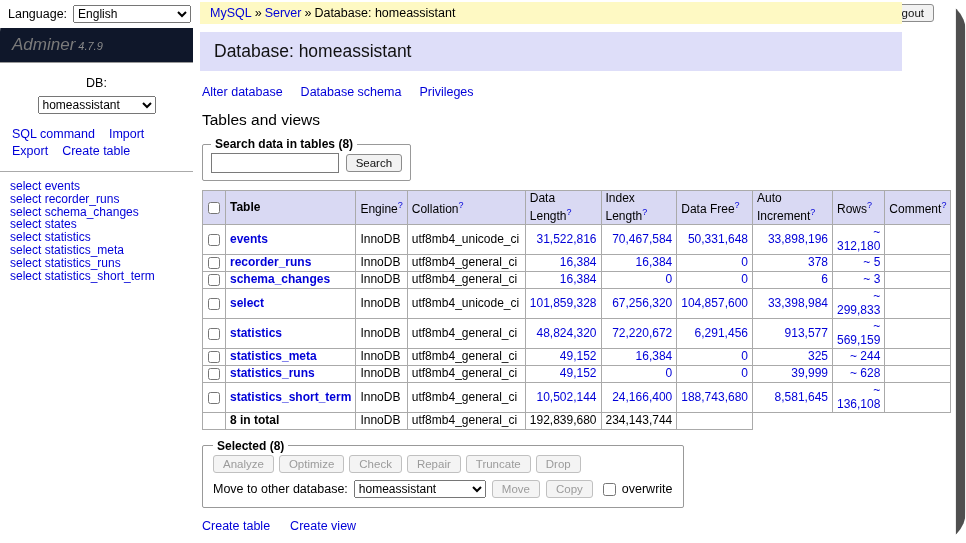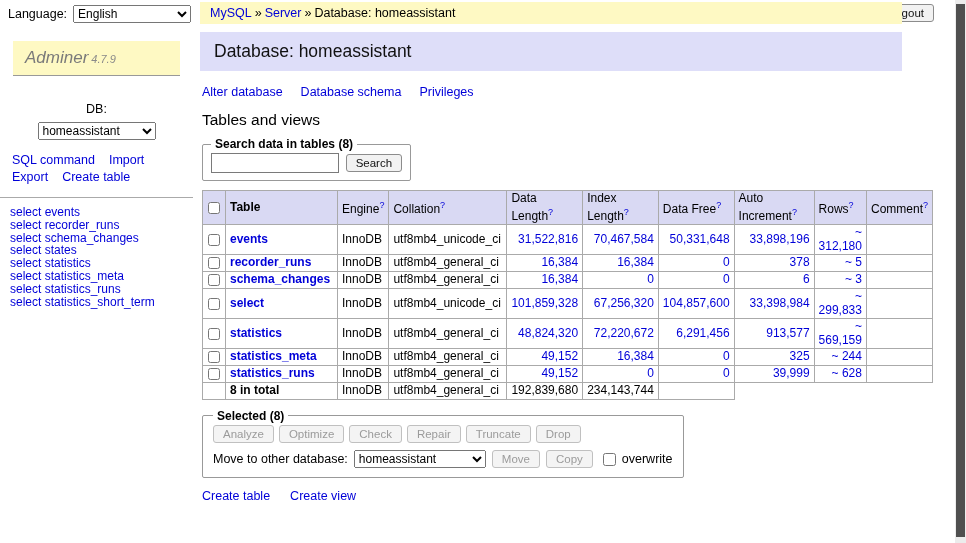--- a/index.html
+++ b/index.html
@@ -1,32 +1,32 @@
 <!DOCTYPE html>
 <html><head>
 <meta charset="utf-8">
 <style>
   * { box-sizing: border-box; }
   html,body { margin:0; padding:0; background:#fff; }
   body { font-family:"Liberation Sans","DejaVu Sans",sans-serif; font-size:13px; color:#000; }
-  .viewport { position:relative; width:966px; height:543px; overflow:hidden; background:#fff; }
+  .viewport { position:relative; width:966px; height:543px; overflow:hidden; background:#fff;border-radius:32px; }
 
   a, .link { color:#0000d8; text-decoration:none; cursor:pointer; }
 
   
   .lang-bar { position:absolute; top:5px; left:8px; display:flex; align-items:center; gap:6px; font-size:12.5px; }
   .lang-bar select { font-size:12px; width:118px; }
   .logout-btn { position:absolute; top:4px; right:32px; }
 
   button { font-family:inherit; font-size:11.5px; padding:2px 9px; background:#f2f2f2; border:1px solid #8c8c8c; border-radius:3px; color:#111; }
   .btn.disabled { color:#9b9b9b; border-color:#c0c0c0; background:#f4f4f4; }
 
   
   .sidebar { position:absolute; left:0; top:28px; width:193px; bottom:0; background:#fff; }
-  .app-title { margin:13px; background:#fef9c3; border-bottom:1px solid #999; padding:7px 12px; font-size:17px; font-weight:normal; font-style:italic; color:#7a7a7a; }
+  .app-title { margin:0; background:#0f172a; border-bottom:1px solid #999; padding:7px 12px; font-size:17px; font-weight:normal; font-style:italic; color:#7a7a7a; }
   .app-version { font-size:11px; color:#8a8a8a; margin-left:3px; }
   .db-row { padding:13px 12px 4px; display:flex; align-items:center; gap:6px; font-size:12.5px;flex-direction:column; }
   .db-row select { width:118px; font-size:12px; }
   .sb-actions { padding:9px 12px 10px; border-bottom:1px solid #aaa; }
   .sb-actions .links { margin:0 0 3px; display:flex; gap:14px; font-size:12.5px; }
   .sb-tables { padding:8px 10px; display:flex; flex-direction:column; }
   .sb-tables a { font-size:12px; line-height:12.8px; }
 
   
   .main { position:absolute; left:200px; top:0; width:702px; }
@@ -233,20 +233,32 @@
             <th class="name-col"><a class="tbl-link">statistics_runs</a></th>
             <td>InnoDB</td>
             <td>utf8mb4_general_ci</td>
             <td class="num"><a>49,152</a></td>
             <td class="num"><a>0</a></td>
             <td class="num"><a>0</a></td>
             <td class="num"><a>39,999</a></td>
             <td class="num"><a>~ 628</a></td>
             <td></td>
           </tr>
+          <tr>
+            <td class="check-col"><input type="checkbox" style=""></td>
+            <th class="name-col"><a class="tbl-link">statistics_short_term</a></th>
+            <td>InnoDB</td>
+            <td>utf8mb4_general_ci</td>
+            <td class="num"><a>10,502,144</a></td>
+            <td class="num"><a>24,166,400</a></td>
+            <td class="num"><a>188,743,680</a></td>
+            <td class="num"><a>8,581,645</a></td>
+            <td class="num"><a>~ 136,108</a></td>
+            <td></td>
+          </tr>
           <tr class="total-row">
             <td class="check-col"></td>
             <th class="name-col totals-label">8 in total</th>
             <td>InnoDB</td>
             <td>utf8mb4_general_ci</td>
             <td class="num">192,839,680</td>
             <td class="num">234,143,744</td>
             <td class="num"></td>
           </tr>
         </tbody>

